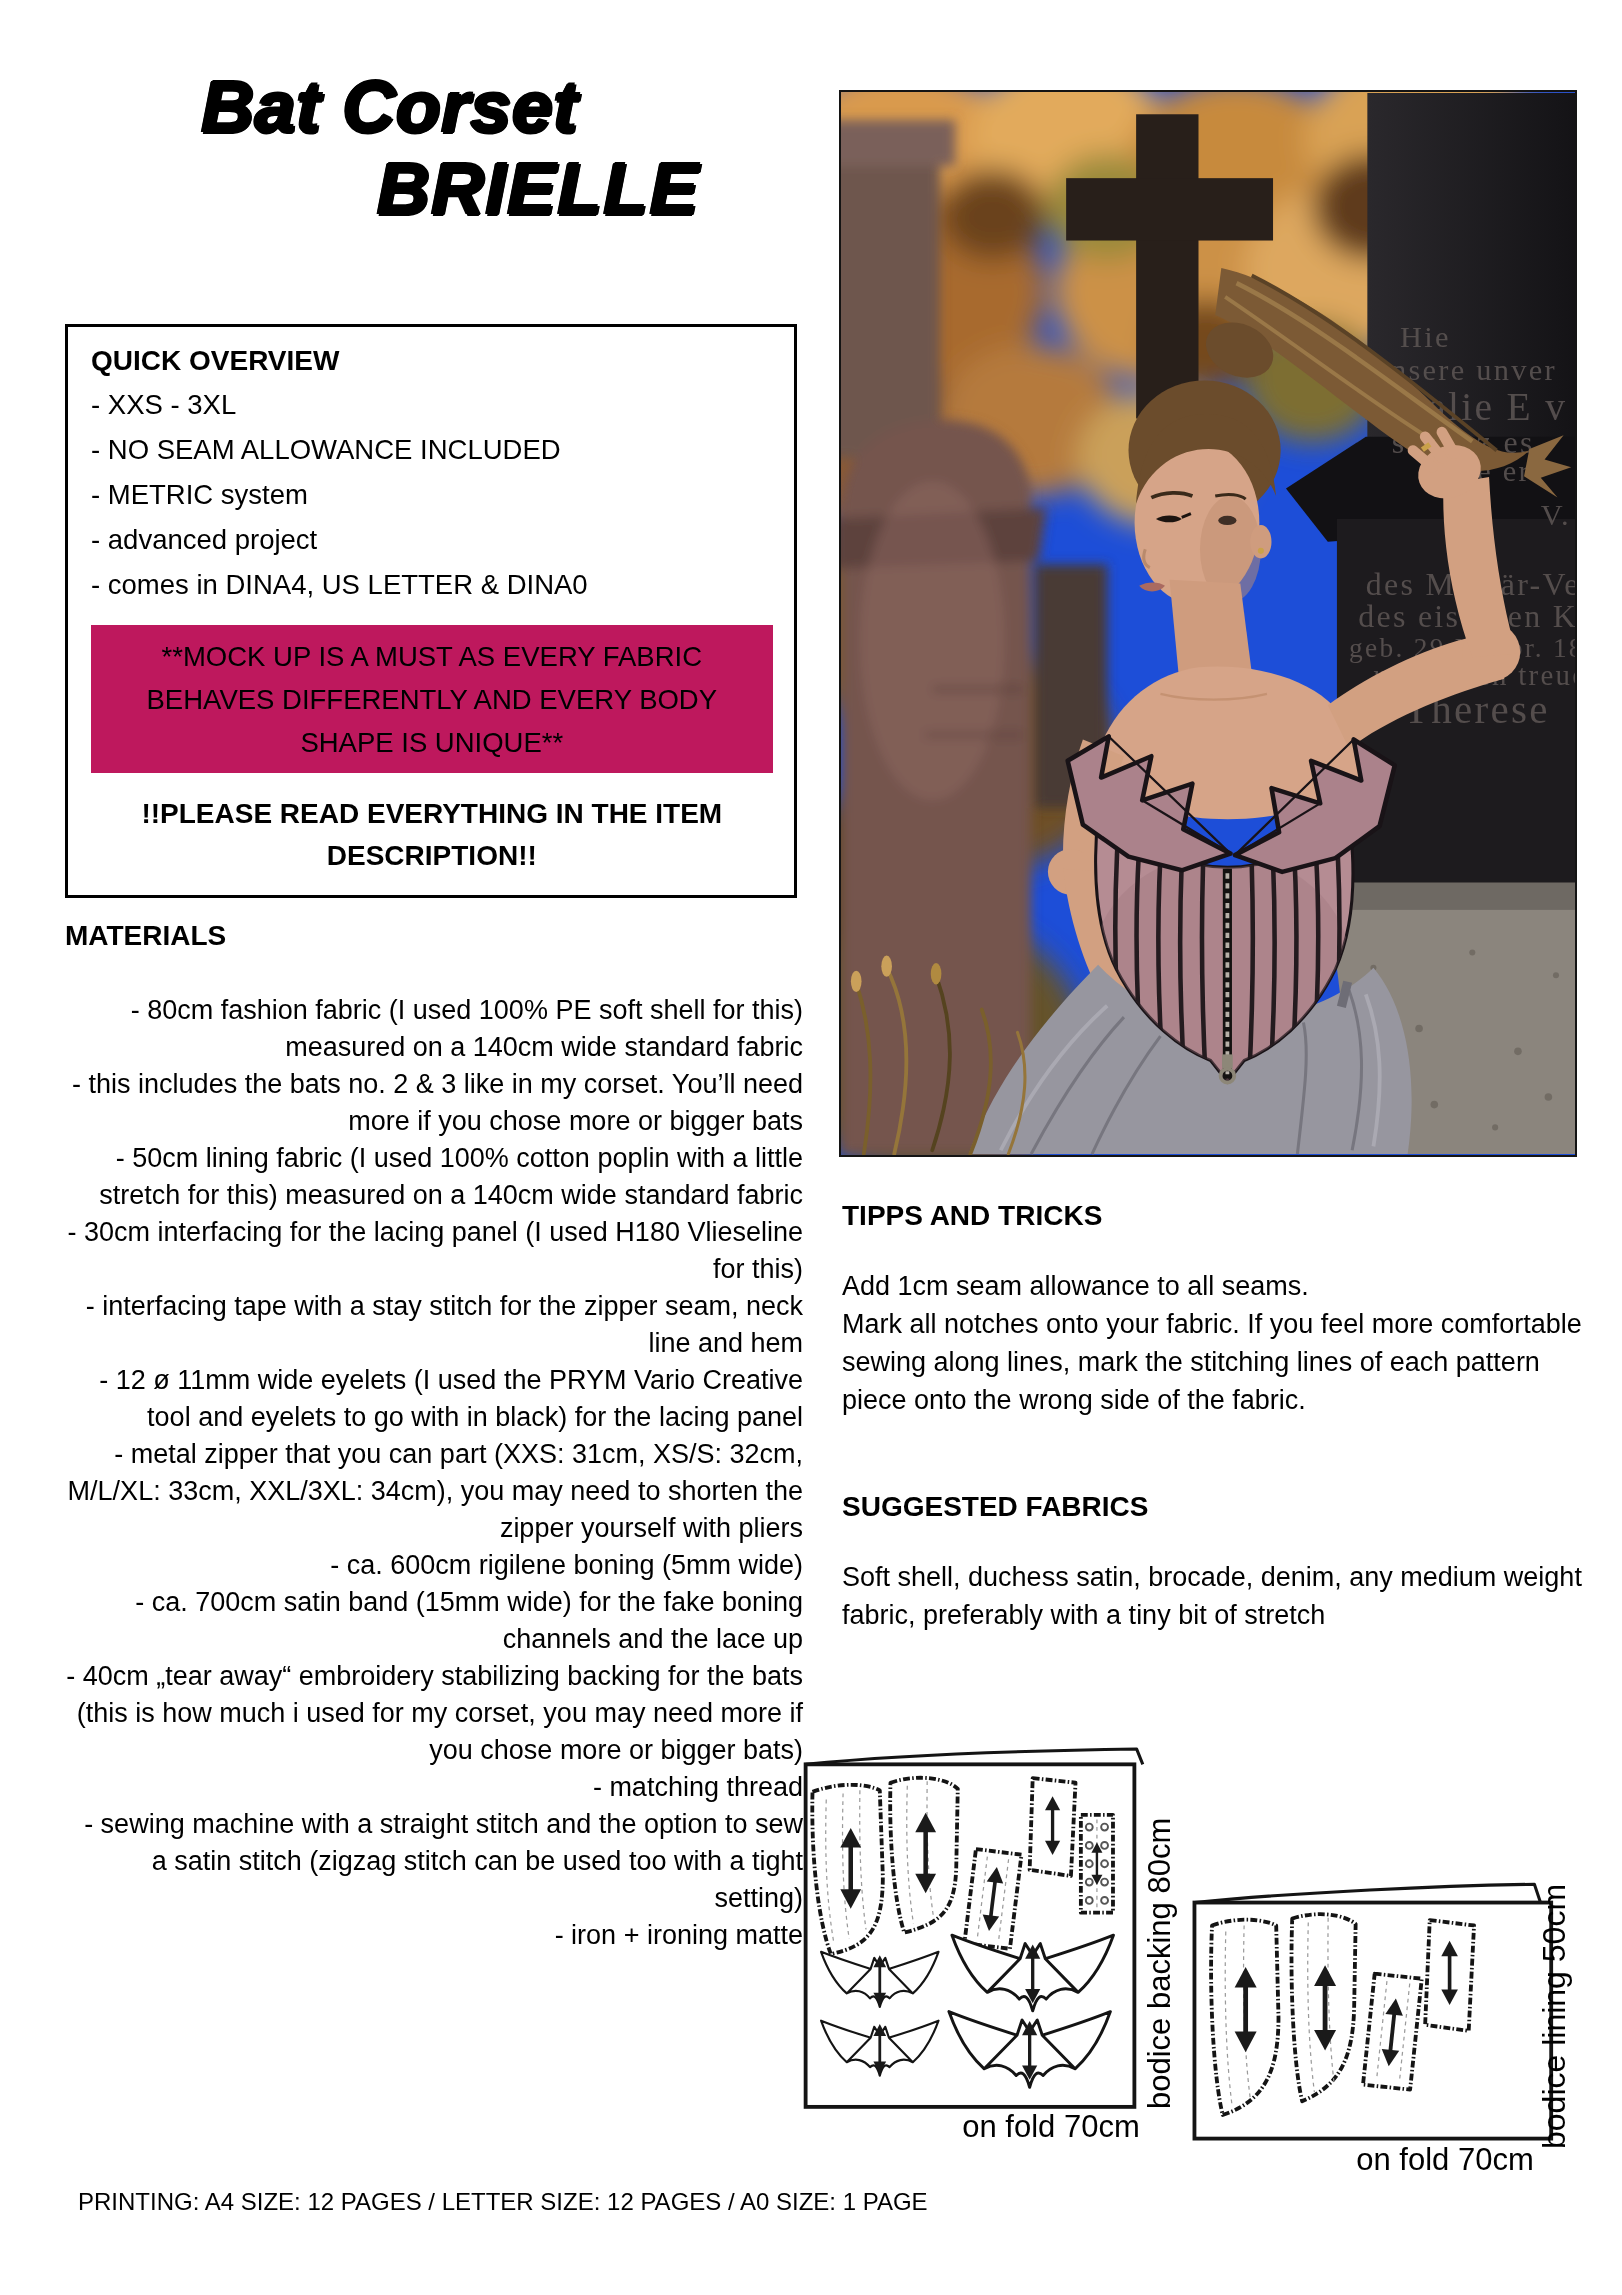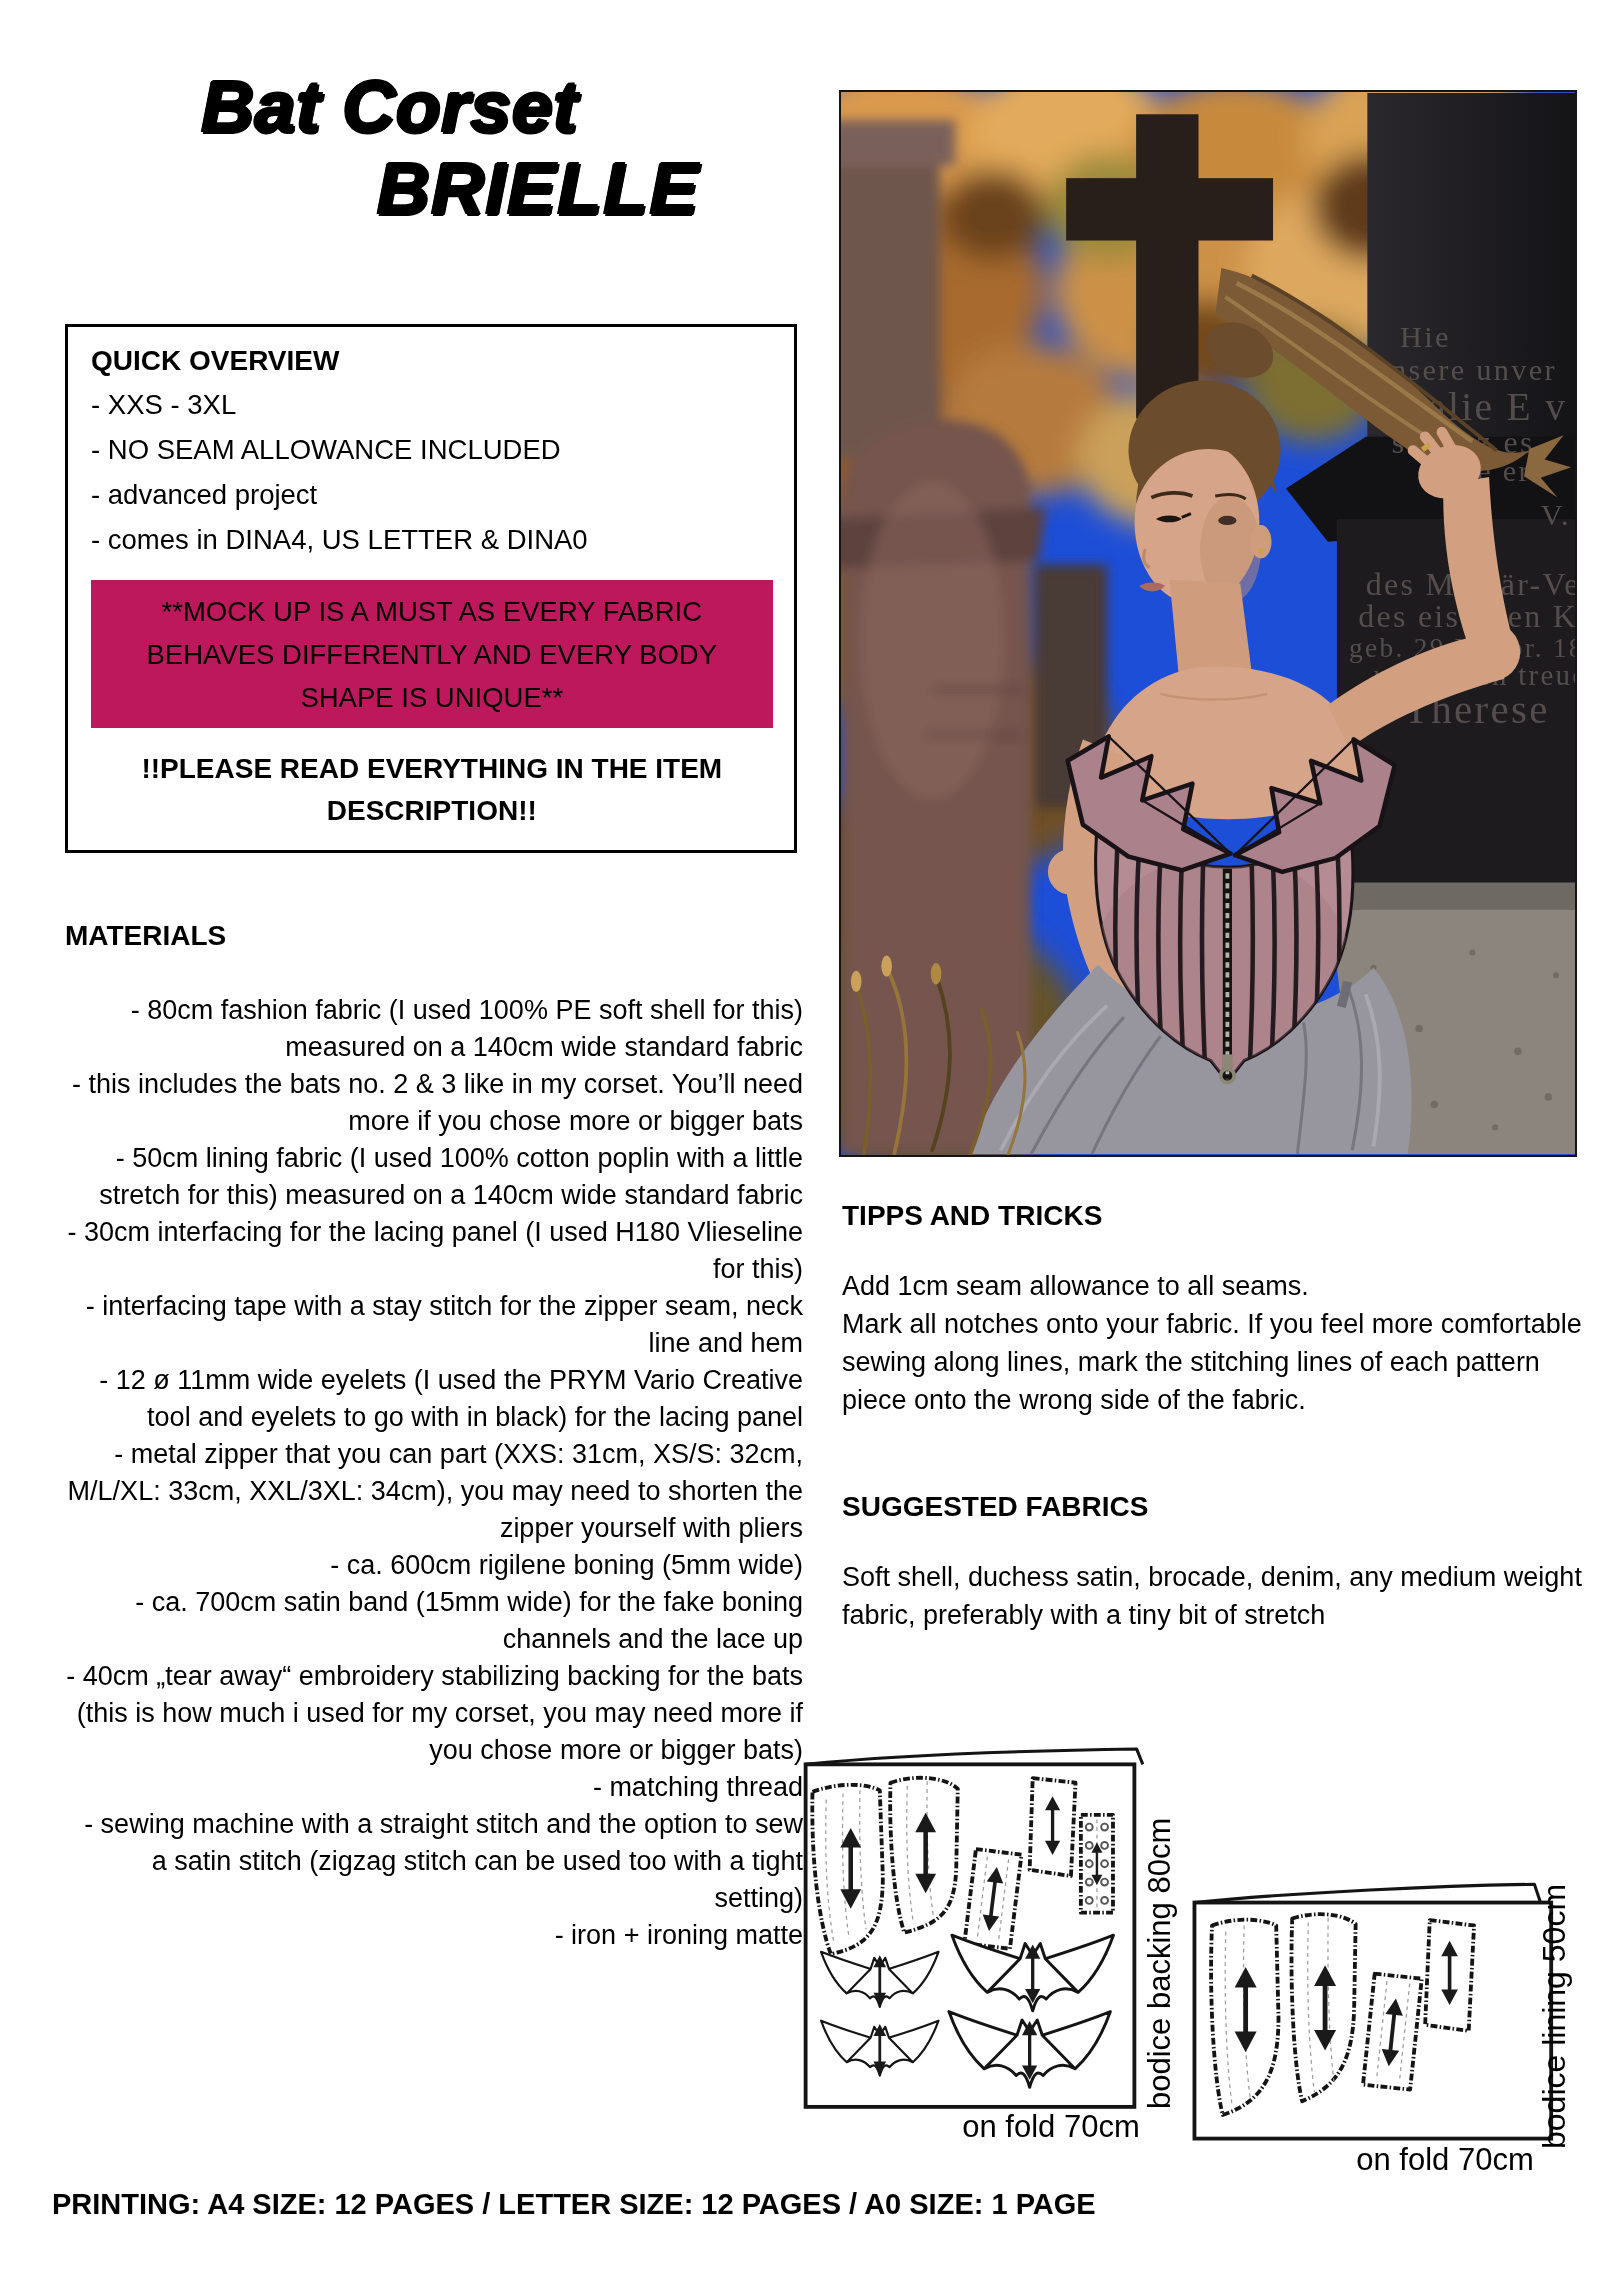--- a/index.html
+++ b/index.html
@@ -33,21 +33,21 @@
   .photo svg{display:block;}
   
   .d1{position:absolute;left:803px;top:1746px;width:360px;height:367px;}
   .d2{position:absolute;left:1192px;top:1872px;width:367px;height:275px;}
   .dlab-b1{position:absolute;left:898px;top:2109px;width:306px;text-align:center;font-size:31px;}
   .dlab-b2{position:absolute;left:1292px;top:2142px;width:306px;text-align:center;font-size:31px;}
   .dlab-s1{position:absolute;left:1142px;top:2109px;width:300px;font-size:31px;white-space:nowrap;
            transform:rotate(-90deg);transform-origin:0 0;}
   .dlab-s2{position:absolute;left:1536px;top:2149px;width:285px;font-size:32px;white-space:nowrap;
            transform:rotate(-90deg);transform-origin:0 0;}
-  .printing{position:absolute;left:52px;top:2188px;font-size:29px;font-weight:bold;white-space:nowrap;}
+  .printing{position:absolute;left:78px;top:2188px;font-size:24px;font-weight:normal;white-space:nowrap;}
   
   .dr{fill:#fff;stroke:#141414;stroke-width:5;}
   .fl{fill:#fff;stroke:#141414;stroke-width:4;stroke-linejoin:round;}
   .pp{fill:#fff;stroke:#141414;stroke-width:5;stroke-dasharray:9 3 2 3;stroke-linejoin:round;}
   .sz{fill:none;stroke:#9a9a9a;stroke-width:1.6;stroke-dasharray:5 5;}
   .bt{fill:#fff;stroke:#141414;stroke-width:3.5;stroke-linejoin:round;}
   .ey{fill:none;stroke:#555;stroke-width:2.5;}
   .ga{fill:#1a1a1a;}
   .gl{stroke:#1a1a1a;stroke-width:7;}
 </style>
@@ -58,20 +58,21 @@
 
   <div class="title">
     <div class="t1">Bat Corset</div>
     <div class="t2">BRIELLE</div>
   </div>
 
   <div class="obox">
     <h2>QUICK OVERVIEW</h2>
     <div class="oi">- XXS - 3XL</div>
     <div class="oi">- NO SEAM ALLOWANCE INCLUDED</div>
+    <div class="oi">- METRIC system</div>
     <div class="oi">- advanced project</div>
     <div class="oi">- comes in DINA4, US LETTER &amp; DINA0</div>
     <div class="note">**MOCK UP IS A MUST AS EVERY FABRIC BEHAVES DIFFERENTLY AND EVERY BODY SHAPE IS UNIQUE**</div>
     <div class="rnote">!!PLEASE READ EVERYTHING IN THE ITEM DESCRIPTION!!</div>
   </div>
 
   <div class="h-left" style="top:920px;">MATERIALS</div>
   <div class="mats">
     <p>- 80cm fashion fabric (I used 100% PE soft shell for this) measured on a 140cm wide standard fabric</p>
     <p>- this includes the bats no. 2 &amp; 3 like in my corset. You’ll need more if you chose more or bigger bats</p>

